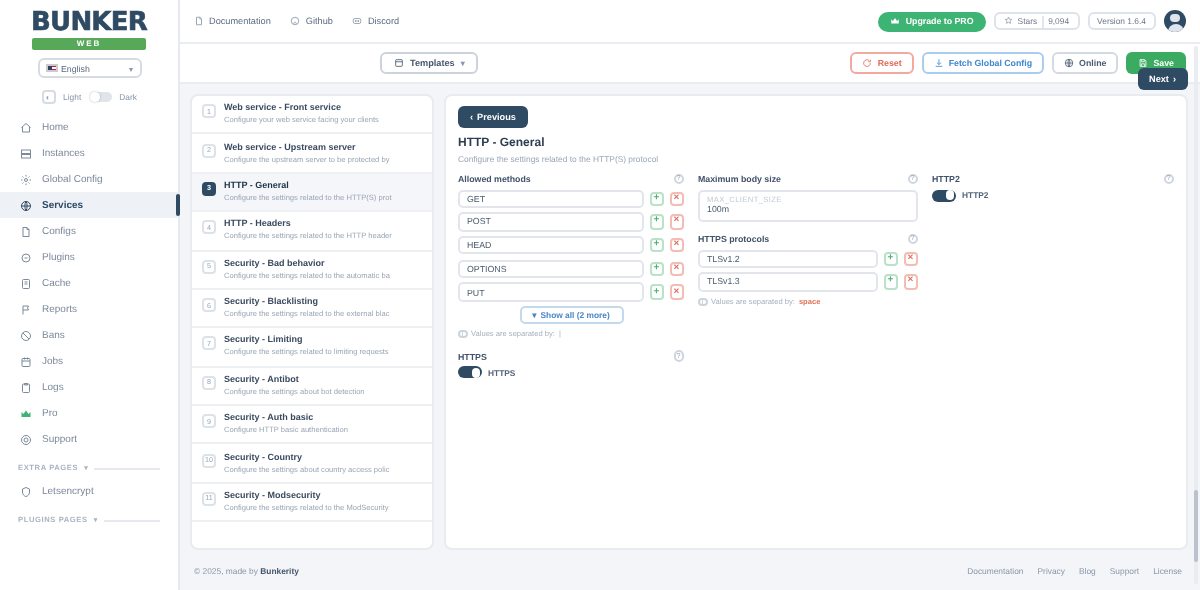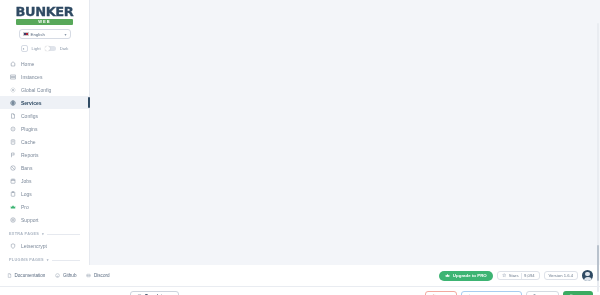--- a/index.html
+++ b/index.html
@@ -4,21 +4,21 @@
 <style>
   * { box-sizing: border-box; margin: 0; padding: 0; }
   html, body {
     width: 600px; height: 295px;
     font-family: "Liberation Sans", sans-serif;
     font-size: 5px;
     background: #f3f5f9;
     color: #3b4a5f;
     overflow: hidden;
   }
-  .app { display: flex; width: 600px; height: 295px; flex-direction: column; }
+  .app { display: flex; width: 600px; height: 295px; }
 
   
   .sidebar {
     width: 90px; height: 295px;
     background: #ffffff;
     border-right: 1px solid #e6e9ef;
     display: flex; flex-direction: column;
     flex: 0 0 90px;
     position: relative;
   }

